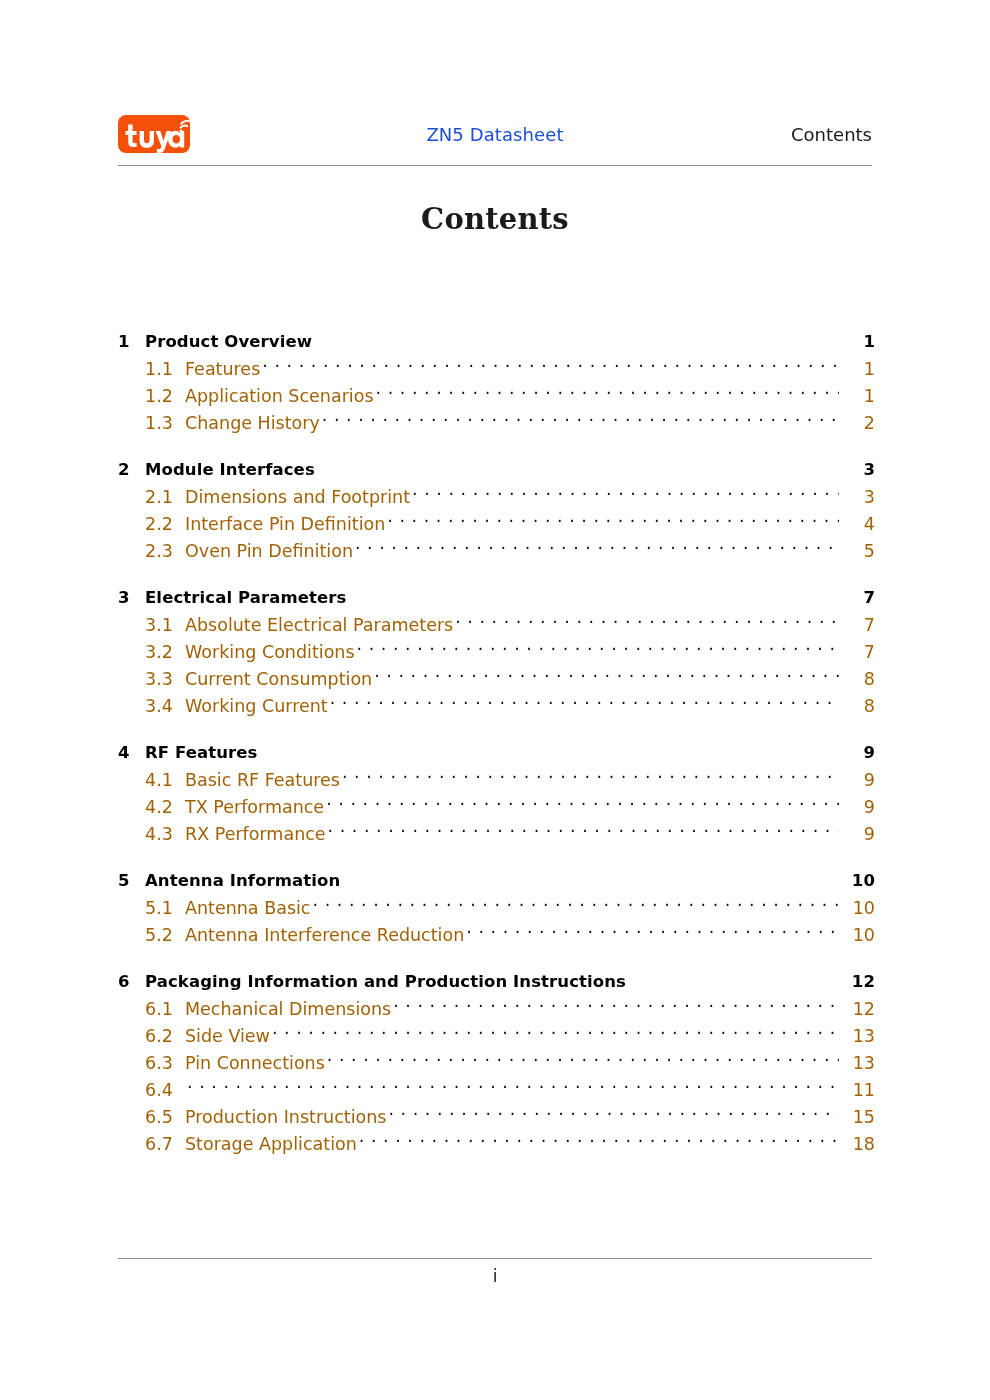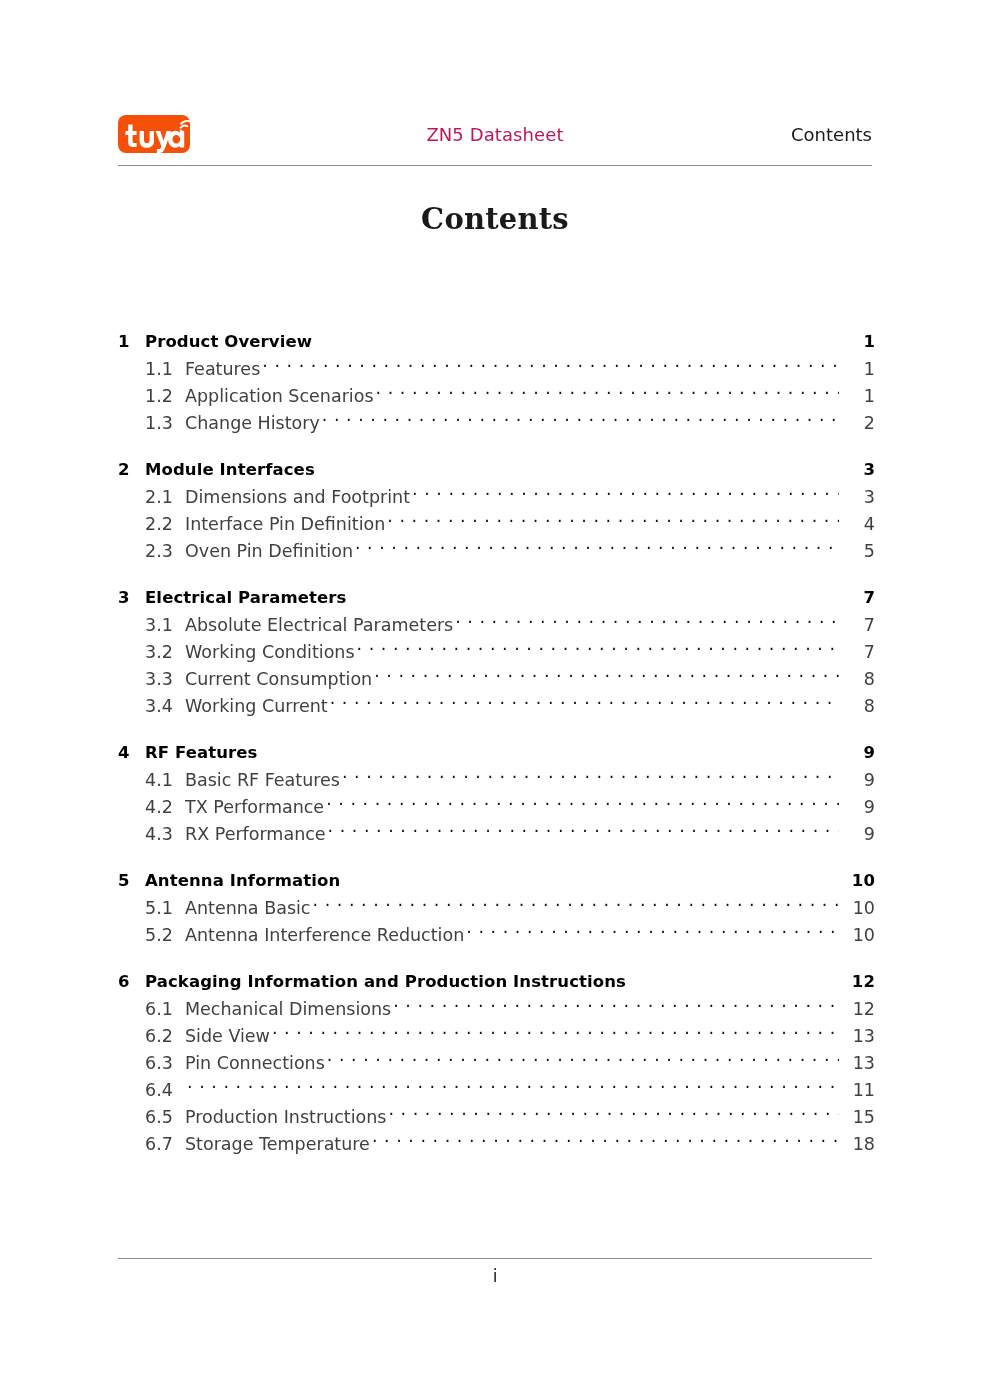--- a/index.html
+++ b/index.html
@@ -49,21 +49,21 @@
     height: 38px;
   }
   .header-center {
     position: absolute;
     left: 0;
     right: 0;
     top: 12px;
     text-align: center;
     font-size: 18px;
     letter-spacing: 0.1px;
-    color: #be185d;
+    color: #1d4ed8;
   }
   .header-right {
     position: absolute;
     right: 0;
     top: 12px;
     font-size: 18px;
     color: #1a1a1a;
   }
   .header-rule {
     position: absolute;
@@ -126,21 +126,21 @@
   }
   .toc-row.chapter .label {
     flex: 0 0 auto;
     text-align: right;
   }
 
   
   .toc-row.section {
     font-size: 17.5px;
     line-height: 27px;
-    color: #404040;
+    color: #a16207;
     justify-content: center;
   }
   .toc-row.section .num {
     width: 40px;
     flex: 0 0 40px;
     margin-left: 27px;
     text-align: left;
   }
   .toc-row.section .label {
     flex: 0 0 auto;
@@ -386,21 +386,21 @@
           <span class="pageno">11</span>
         </div>
         <div class="toc-row section">
           <span class="num">6.5</span>
           <span class="label">Production Instructions</span>
           <span class="leader"></span>
           <span class="pageno">15</span>
         </div>
         <div class="toc-row section">
           <span class="num">6.7</span>
-          <span class="label">Storage Temperature</span>
+          <span class="label">Storage Application</span>
           <span class="leader"></span>
           <span class="pageno">18</span>
         </div>
       </div>
     </div>
 
   <div class="footer-rule"></div>
   <div class="footer-pageno">i</div>
 
 </div>

